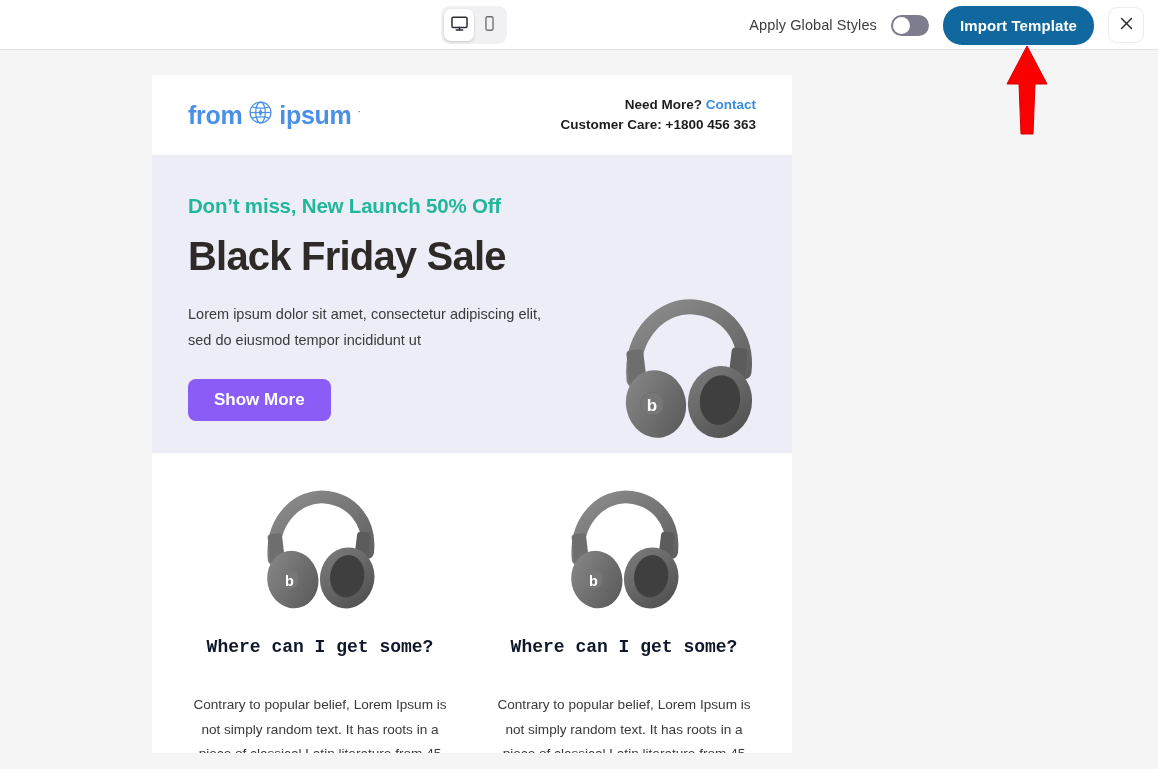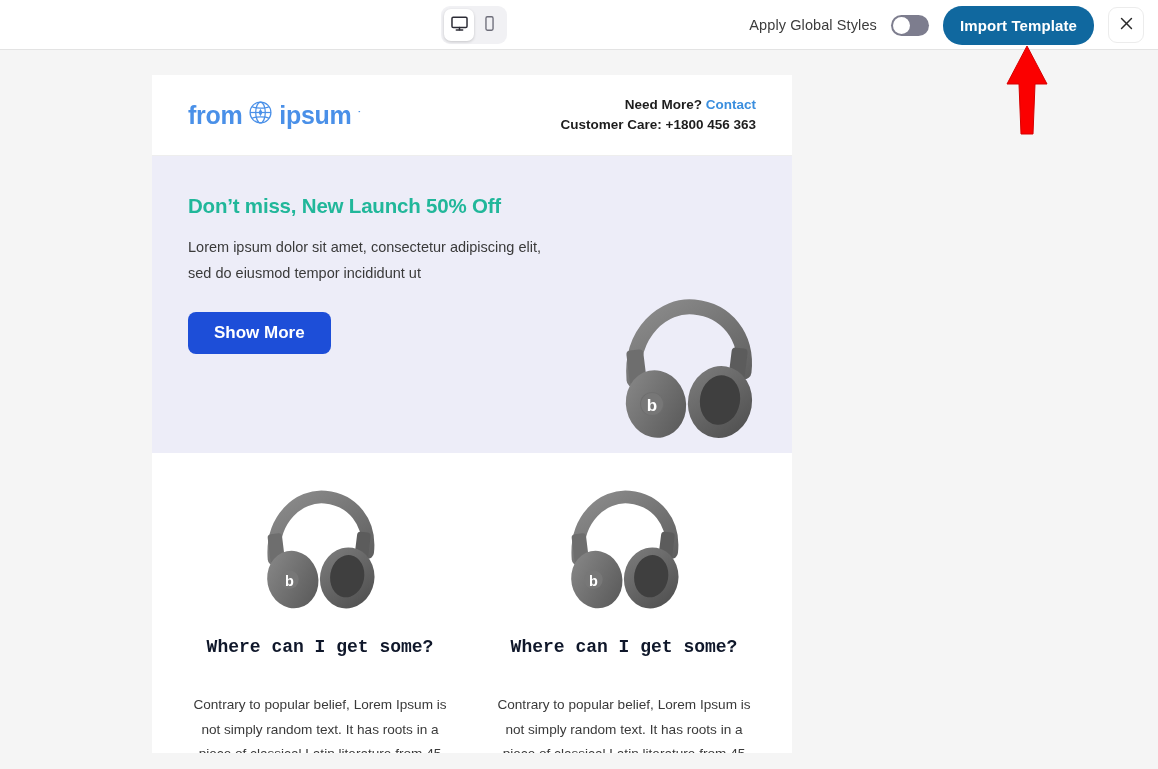--- a/index.html
+++ b/index.html
@@ -136,21 +136,21 @@
     margin-bottom: 22px;
   }
   .hero-body {
     color: #3a3a3a;
     font-size: 14.5px;
     line-height: 26px;
     max-width: 380px;
     margin-bottom: 26px;
   }
   .show-more {
-    background: #1d4ed8;
+    background: #8b5cf6;
     color: #ffffff;
     font-size: 17px; font-weight: bold;
     border: none; border-radius: 8px;
     padding: 11px 26px;
     cursor: pointer;
     font-family: "Liberation Sans", sans-serif;
   }
   .hero-img {
     position: absolute; right: 24px; top: 132px;
     width: 160px; height: 160px;
@@ -250,20 +250,21 @@
       <div>
         <span>Need More?</span>
         <a href="#">Contact</a>
       </div>
       <div>Customer Care: +1800 456 363</div>
     </div>
   </div>
 
   <div class="hero">
     <div class="eyebrow">Don’t miss, New Launch 50% Off</div>
+    <div class="headline">Black Friday Sale</div>
     <div class="hero-body">Lorem ipsum dolor sit amet, consectetur adipiscing elit, sed do eiusmod tempor incididunt ut</div>
     <button class="show-more">Show More</button>
 
     <div class="hero-img">
       <svg viewBox="0 0 160 160" width="160" height="160">
         <defs>
           <linearGradient id="gBand" x1="0" y1="0" x2="1" y2="1">
             <stop offset="0%" stop-color="#8d8d8d"></stop>
               <stop offset="100%" stop-color="#5f5f5f"></stop>
           </linearGradient>

